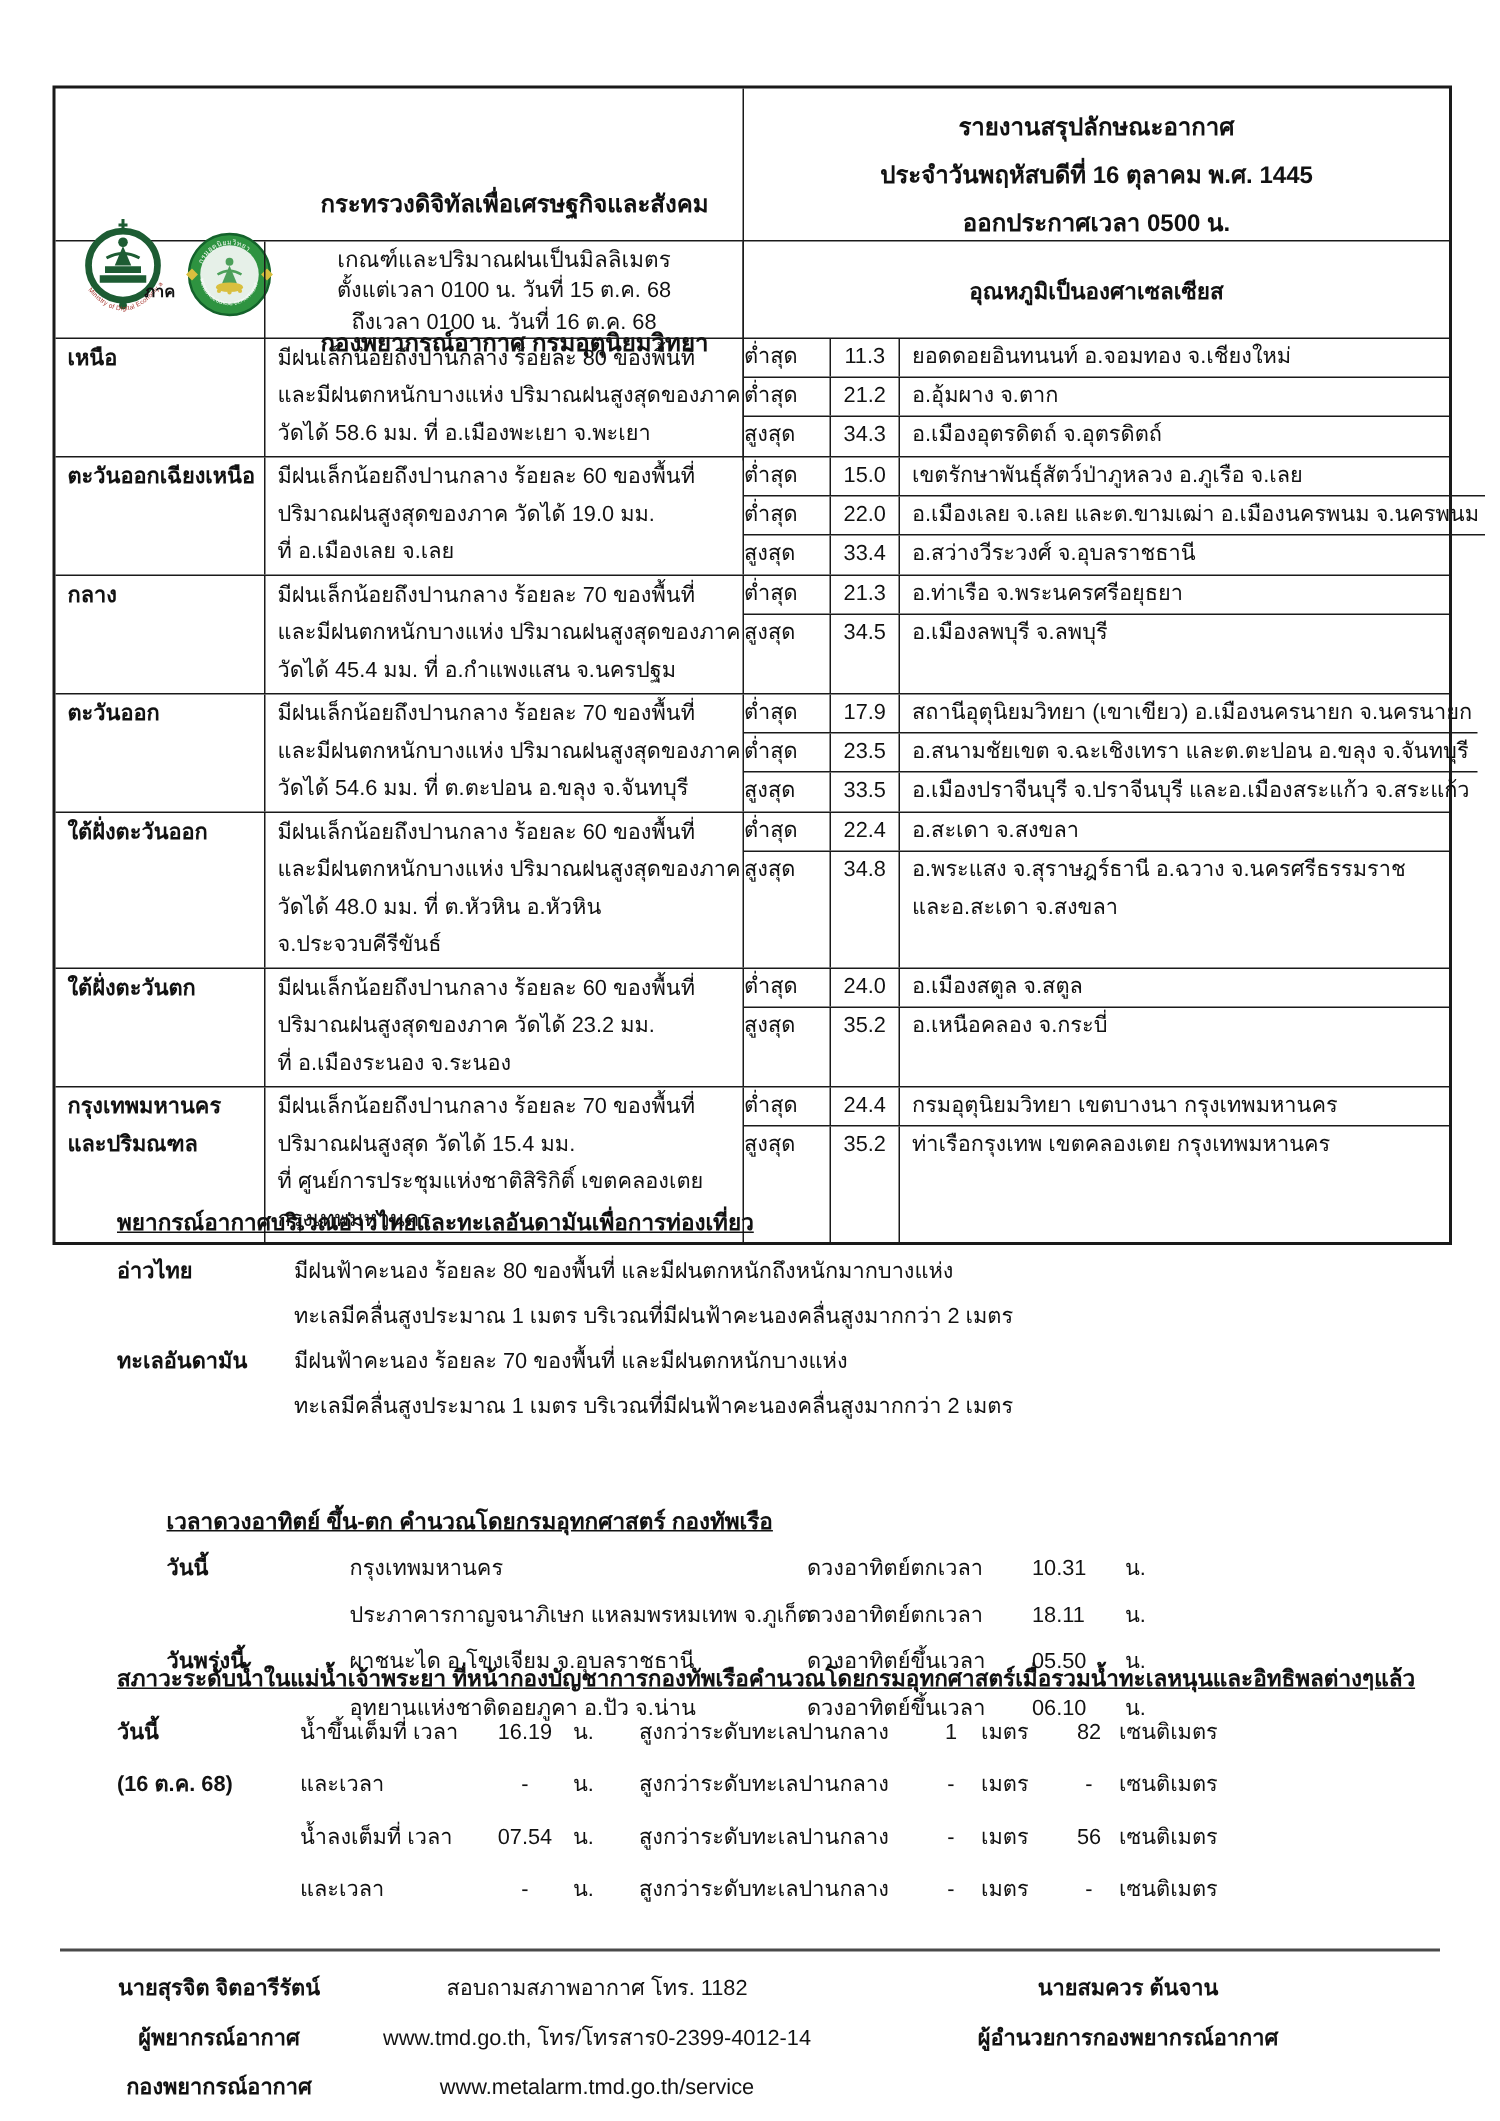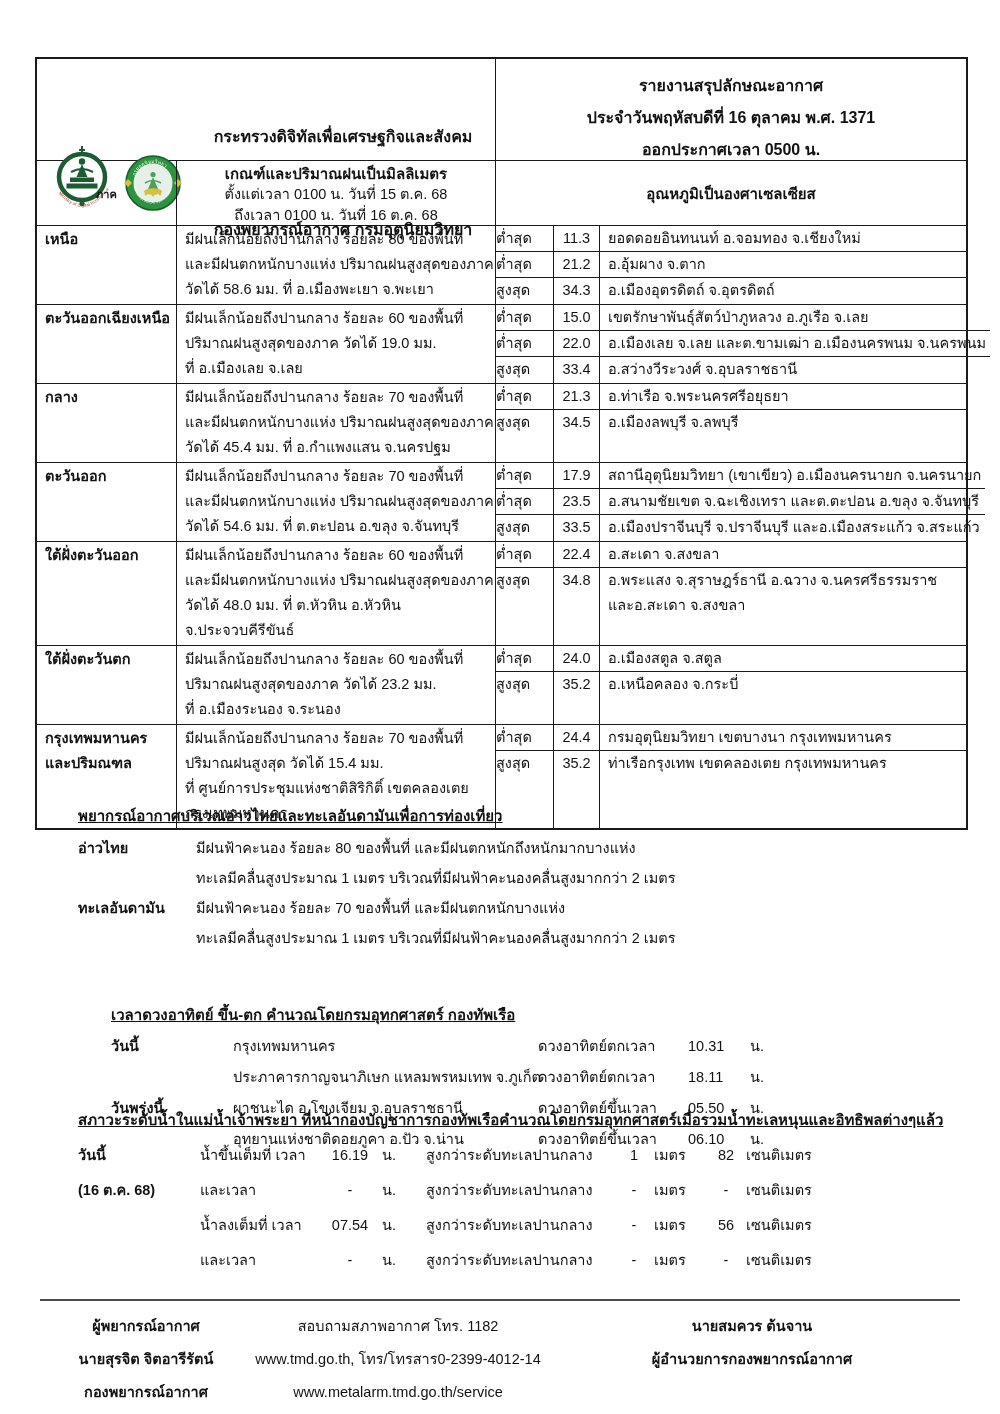--- a/index.html
+++ b/index.html
@@ -16,21 +16,21 @@
   .doc-table { position:absolute; left:35px; top:57px; width:933px; border:2px solid #1a1a1a; background:#fff; }
   .t-head1 { display:grid; grid-template-columns:459px 1fr; height:101px; }
   .head-left { border-right:1.5px solid #1a1a1a; display:flex; align-items:center; padding-left:16px; gap:14px; }
   .logos { display:flex; align-items:center; gap:12px; flex:0 0 auto; }
   .dept { flex:1; text-align:center; font-size:16px; line-height:31px; font-weight:bold; white-space:pre; padding-right:6px; }
   .head-right { text-align:center; font-size:16px; font-weight:bold; line-height:32px; padding-top:11px; }
 
   .t-head2 { display:grid; grid-template-columns:140px 319px 1fr; border-top:1.5px solid #1a1a1a; height:65px; }
   .h2-region { border-right:1.5px solid #1a1a1a; display:flex; align-items:center; justify-content:center; font-weight:bold; font-size:11px; }
   .h2-rain { border-right:1.5px solid #1a1a1a; text-align:center; font-size:14.5px; line-height:21px; padding-top:2px; }
-  .h2-rain .tt { font-weight:bold; font-size:15px; }
+  .h2-rain .tt { font-weight:normal; font-size:15px; }
   .h2-temp { display:flex; align-items:center; justify-content:center; font-weight:bold; font-size:15px; }
 
   .r-row { display:grid; grid-template-columns:140px 319px 1fr; border-top:1.5px solid #1a1a1a; }
   .r-name { border-right:1.5px solid #1a1a1a; font-weight:bold; font-size:14.5px; line-height:25px; padding:1px 4px 1px 8px; }
   .r-rain { border-right:1.5px solid #1a1a1a; font-size:14.5px; line-height:25px; padding:1px 4px 2px 8px; }
   .r-rain .line, .r-name .line, .t-loc .line { white-space:nowrap; }
   .r-temps { display:flex; flex-direction:column; }
   .t-sub { display:grid; grid-template-columns:58px 46px 1fr; min-height:25px; flex:0 0 auto; }
   .t-sub + .t-sub { border-top:1.5px solid #1a1a1a; }
   .t-sub:last-child { flex:1 0 auto; }
@@ -115,21 +115,21 @@
             </text>
           </svg>
         </div>
         <div class="dept">
           <div class="nw">กระทรวงดิจิทัลเพื่อเศรษฐกิจและสังคม</div>
           <div class="nw">กองพยากรณ์อากาศ  กรมอุตุนิยมวิทยา</div>
         </div>
       </div>
       <div class="head-right">
         <div class="nw">รายงานสรุปลักษณะอากาศ</div>
-        <div class="nw">ประจำวันพฤหัสบดีที่ 16 ตุลาคม พ.ศ. 1371</div>
+        <div class="nw">ประจำวันพฤหัสบดีที่ 16 ตุลาคม พ.ศ. 1445</div>
         <div class="nw">ออกประกาศเวลา 0500 น.</div>
       </div>
     </div>
 
     <div class="t-head2">
       <div class="h2-region">ภาค</div>
       <div class="h2-rain">
         <div class="tt nw">เกณฑ์และปริมาณฝนเป็นมิลลิเมตร</div>
         <div class="nw">ตั้งแต่เวลา 0100 น. วันที่ 15 ต.ค. 68</div>
         <div class="nw">ถึงเวลา 0100 น. วันที่ 16 ต.ค. 68</div>
@@ -441,22 +441,22 @@
       <div>สูงกว่าระดับทะเลปานกลาง</div>
       <div class="cnum">-</div>
       <div>เมตร</div>
       <div class="cnum">-</div>
       <div>เซนติเมตร</div>
     </div>
   </div>
 
   <div class="footer">
     <div class="f-col names">
+      <div>นายสุรจิต จิตอารีรัตน์</div>
       <div>ผู้พยากรณ์อากาศ</div>
-      <div>นายสุรจิต จิตอารีรัตน์</div>
       <div>กองพยากรณ์อากาศ</div>
     </div>
     <div class="f-col">
       <div>สอบถามสภาพอากาศ โทร. 1182</div>
       <div>www.tmd.go.th, โทร/โทรสาร0-2399-4012-14</div>
       <div>www.metalarm.tmd.go.th/service</div>
     </div>
     <div class="f-col names">
       <div>นายสมควร ต้นจาน</div>
       <div>ผู้อำนวยการกองพยากรณ์อากาศ</div>

